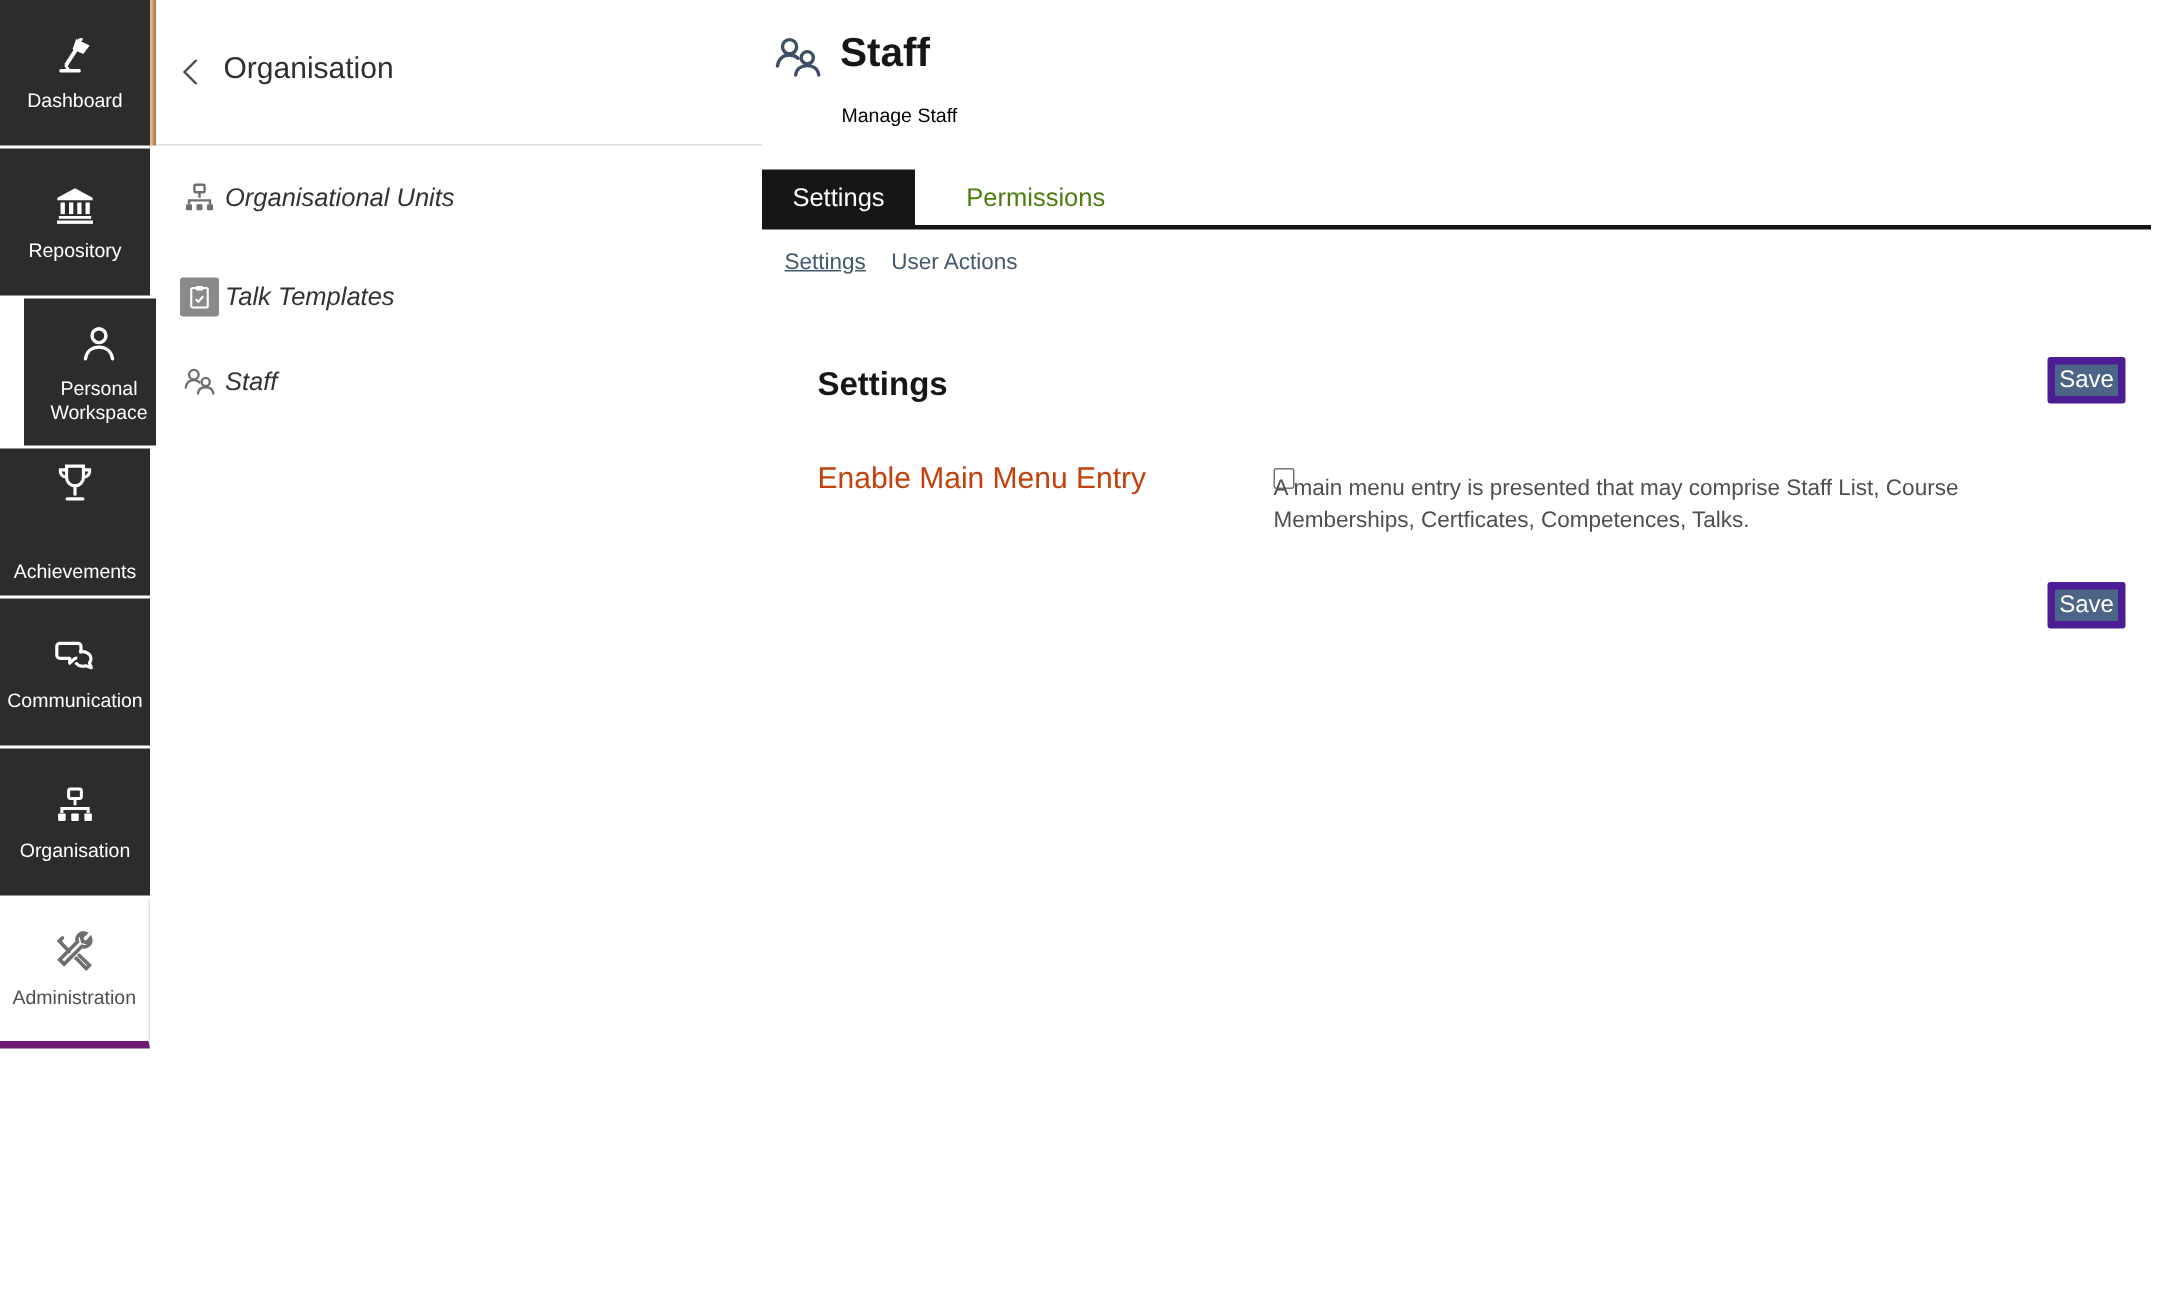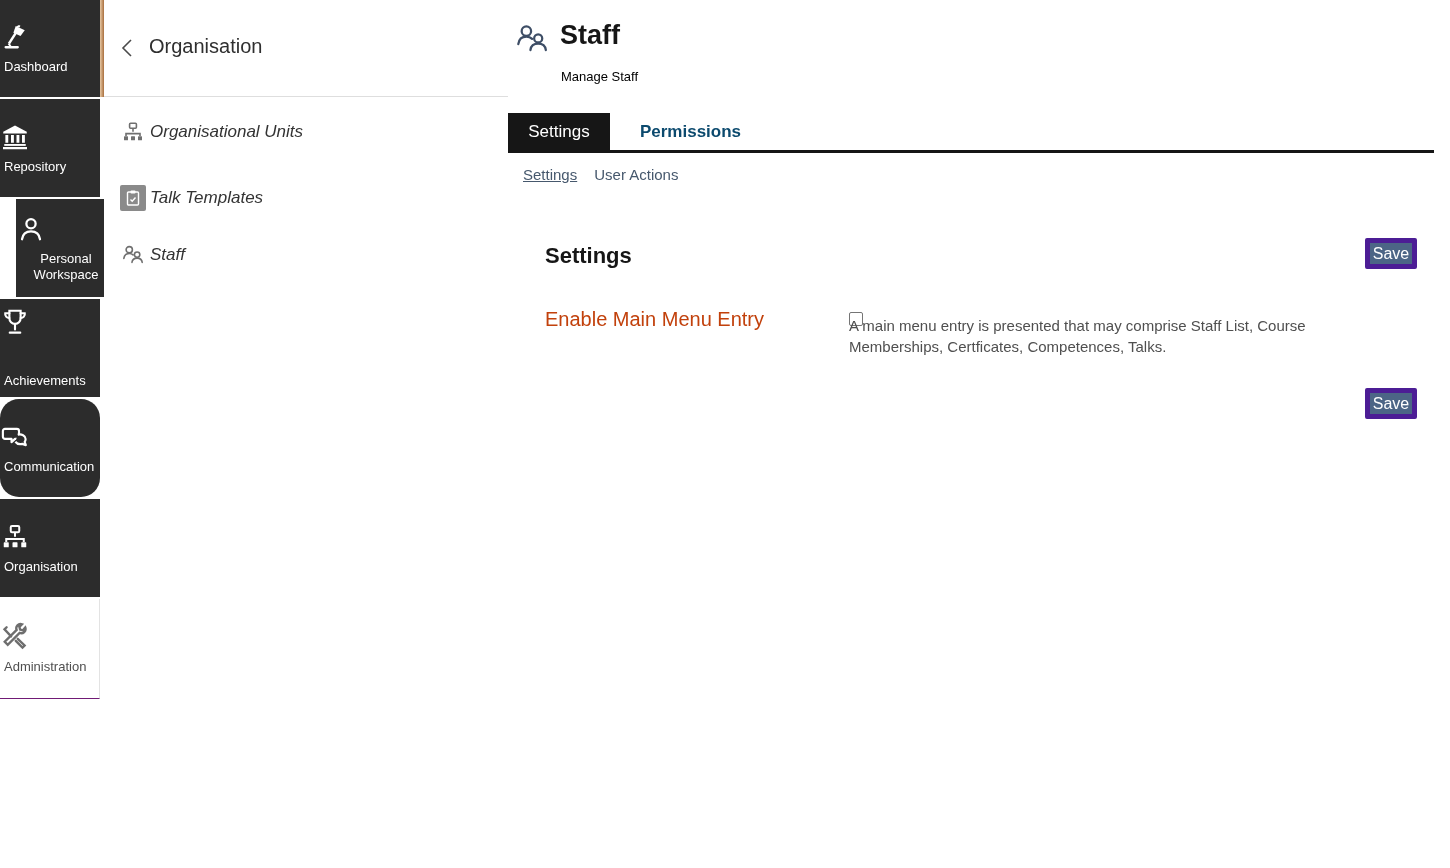--- a/index.html
+++ b/index.html
@@ -1,25 +1,25 @@
 <!DOCTYPE html>
 <html><head>
 <meta charset="utf-8">
 <style>
   * { margin:0; padding:0; box-sizing:border-box; }
   html,body { width:1450px; height:868px; background:#ffffff; font-family:"Liberation Sans",sans-serif; color:#2f2f2f; overflow:hidden; }
 
   
   .mainbar { position:absolute; left:0; top:0; width:100px; height:700px; }
   .mb-tile { position:absolute; left:0; width:100px; background:#2c2c2c; color:#ffffff;
-             display:flex; flex-direction:column; align-items:flex-start; justify-content:center;
+             display:flex; flex-direction:column; align-items:center; justify-content:center;
              text-align:center; cursor:pointer; }
   .mb-tile .mb-icon { width:30px; height:30px; margin-bottom:7px; color:#ffffff; }
   .mb-tile .mb-label { font-size:13px; line-height:16px; padding:0 4px; }
-  .mb-tile.light { background:#ffffff; color:#4f4f4f; border-right:1px solid #e3e3e3; border-bottom:1px solid #701a75; }
+  .mb-tile.light { background:#ffffff; color:#4f4f4f; border-right:1px solid #e3e3e3; border-bottom:5px solid #701a75; }
   .mb-tile.light .mb-icon { color:#6e6e6e; }
 
   
   .accent-strip { position:absolute; left:100px; top:0; width:4px; height:97px;
                   background:linear-gradient(90deg,#e7c9a5,#a96f3e); }
 
   
   .slate { position:absolute; left:104px; top:0; width:404px; height:868px; background:#ffffff; }
   .slate-header { position:absolute; left:0; top:0; width:100%; height:97px; border-bottom:1px solid #dedede; }
   .slate-back { position:absolute; left:14px; top:37px; width:20px; height:22px; color:#4a4a4a; cursor:pointer; }
@@ -34,21 +34,21 @@
   
   .content { position:absolute; left:508px; top:0; width:942px; height:868px; }
   .page-icon { position:absolute; left:6px; top:21px; width:36px; height:36px; color:#3e4e66; }
   .page-title { position:absolute; left:52px; top:20px; font-size:27px; font-weight:bold; color:#161616; }
   .page-subtitle { position:absolute; left:53px; top:69px; font-size:13px; color:#000000; }
 
   .tabbar { position:absolute; left:0; top:113px; width:926px; height:37px; }
   .tab { position:absolute; top:0; height:37px; display:flex; align-items:center; justify-content:center;
          font-size:17px; cursor:pointer; }
   .tab.active { left:0; width:102px; background:#161616; color:#ffffff; }
-  .tab.plain { left:102px; width:161px; color:#0c4a6e;font-weight:bold; }
+  .tab.plain { left:102px; width:161px; color:#4d7c0f; }
   .tab-underline { position:absolute; left:0; top:150px; width:926px; height:3px; background:#161616; }
 
   .subtabs { position:absolute; left:15px; top:166px; height:22px; display:flex; gap:17px; }
   .subtab { font-size:15px; color:#46586d; cursor:pointer; }
   .subtab.active { text-decoration:underline; }
 
   .section-heading { position:absolute; left:37px; top:243px; font-size:22px; font-weight:bold; color:#161616; }
 
   .btn-primary { position:absolute; left:857px; width:52px; height:31px; background:#4c6586; color:#ffffff;
                  border:5px solid #4c1d95; border-radius:2px; font-size:16px; font-family:"Liberation Sans",sans-serif;
@@ -109,21 +109,21 @@
       <svg viewBox="0 0 24 24" fill="none" stroke="currentColor" stroke-width="1.7" stroke-linecap="round">
           <path d="M7.5 3h9v6a4.5 4.5 0 0 1-9 0z"></path>
           <path d="M7.5 5H4.2a3.2 3.2 0 0 0 3.3 3.8M16.5 5h3.3a3.2 3.2 0 0 1-3.3 3.8"></path>
           <path d="M12 13.6v4.4"></path>
           <path d="M7.8 20.5h8.4"></path>
         </svg>
     </span>
     <span class="mb-label">Achievements</span>
   </div>
 
-  <div class="mb-tile" style="top:399px;height:98px;border-radius:19px;">
+  <div class="mb-tile" style="top:399px;height:98px;">
     <span class="mb-icon">
       <svg viewBox="0 0 24 24" fill="none" stroke="currentColor" stroke-width="1.7" stroke-linejoin="round">
           <path d="M4 5.5h9.5a1.7 1.7 0 0 1 1.7 1.7v4.6a1.7 1.7 0 0 1-1.7 1.7H12l-2.8 2.6v-2.6H4a1.7 1.7 0 0 1-1.7-1.7V7.2A1.7 1.7 0 0 1 4 5.5z"></path>
           <path d="M14.2 10.2a4.6 3.7 0 0 1 6.3 3.4c0 .9-.3 1.7-.8 2.3l1 2.6-2.9-1a4.8 4 0 0 1-5.5-1.7" fill="#2c2c2c"></path>
         </svg>
     </span>
     <span class="mb-label">Communication</span>
   </div>
 
   <div class="mb-tile" style="top:499px;height:98px;">

